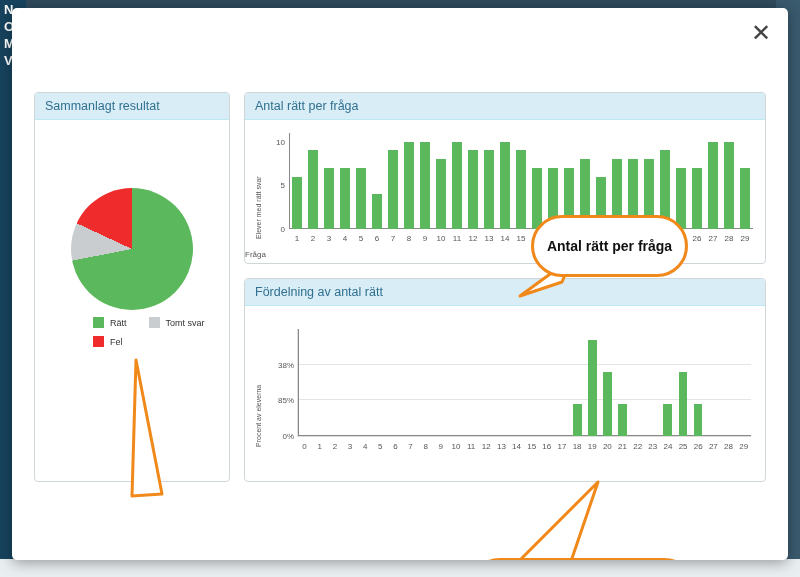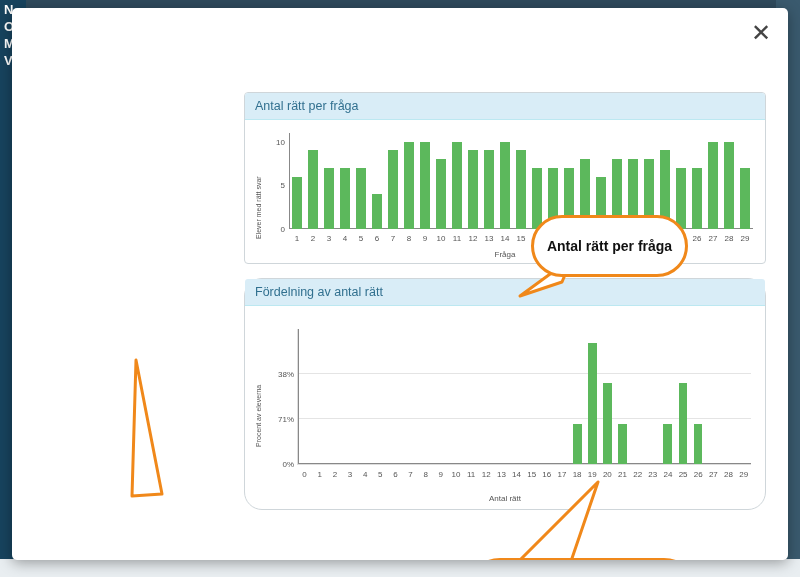--- a/index.html
+++ b/index.html
@@ -56,40 +56,40 @@
     position:absolute;box-sizing:border-box;
   }
   .panel-head{
     background:#d9edf7;border-bottom:1px solid #bce8f1;
     color:#31708f;font-size:12.5px;padding:6px 10px;border-radius:3px 3px 0 0;
   }
   .panel-body{position:absolute;left:0;right:0;top:28px;bottom:0;}
 
   #panel-summary{left:22px;top:0;width:196px;height:390px;}
   #panel-per-question{left:232px;top:0;width:522px;height:172px;}
-  #panel-distribution{left:232px;top:186px;width:522px;height:232px;border-radius:18px;}
+  #panel-distribution{left:232px;top:186px;width:522px;height:204px;}
 
   
   .pie-wrap{position:absolute;left:0;top:0;width:100%;height:100%;}
   .pie{
     position:absolute;left:50%;top:128px;transform:translate(-50%,-50%);
     width:122px;height:122px;border-radius:50%;
   }
   .legend{position:absolute;left:58px;top:196px;font-size:9px;color:#333;}
   .legend-row{display:flex;align-items:center;margin-bottom:8px;}
   .legend-row .sw{width:11px;height:11px;margin-right:6px;display:inline-block;}
   .legend-row .lbl{margin-right:22px;}
 
   
   .chart{position:relative;width:100%;height:100%;}
   .y-title{
     position:absolute;font-size:7px;color:#555;
     transform:rotate(-90deg);transform-origin:left top;white-space:nowrap;
   }
-  .x-title{position:absolute;font-size:8px;color:#555;width:100%;text-align:center;}
+  .x-title{position:absolute;font-size:8px;color:#555;width:100%;}
   .plot{position:absolute;}
   .axis-line{position:absolute;background:#888;}
   .gridline{position:absolute;height:1px;background:#e4e4e4;width:100%;}
   .ytick{position:absolute;font-size:8px;color:#555;text-align:right;white-space:nowrap;}
   .bars{position:absolute;left:0;right:0;bottom:0;top:0;display:flex;align-items:flex-end;}
   .bar-cell{flex:1;display:flex;justify-content:center;align-items:flex-end;height:100%;}
   .bar{width:58%;background:#5cb85c;}
   .xlabels{position:absolute;left:0;right:0;display:flex;}
   .xlab{flex:1;text-align:center;font-size:8px;color:#555;}
 
@@ -117,20 +117,40 @@
 <div class="bg-right"></div>
 <div class="bg-bottom"></div>
 
 <div class="modal">
 
   <button class="close-btn">✕</button>
 
 
   <div class="modal-body">
 
+    <div class="panel" id="panel-summary">
+      <div class="panel-head">Sammanlagt resultat</div>
+      <div class="panel-body">
+        <div class="pie-wrap">
+          <div class="pie" style="background:conic-gradient(#5cb85c 0deg 259deg, #c9cdd0 259deg 295deg, #ef2b2b 295deg 360deg);"></div>
+          <div class="legend">
+            <div class="legend-row">
+              <span class="sw" style="background:#5cb85c"></span>
+              <span class="lbl">Rätt</span>
+              <span class="sw" style="background:#c9cdd0"></span>
+              <span>Tomt svar</span>
+            </div>
+            <div class="legend-row">
+              <span class="sw" style="background:#ef2b2b"></span>
+              <span>Fel</span>
+            </div>
+          </div>
+        </div>
+      </div>
+    </div>
 
     <div class="panel" id="panel-per-question">
       <div class="panel-head">Antal rätt per fråga</div>
       <div class="panel-body">
         <div class="chart" id="chart-per-question">
           <div class="y-title" style="left:10px;top:118px;">Elever med rätt svar</div>
           <div class="x-title" style="bottom:4px;">Fråga</div>
         <div class="plot" style="inset: 12px 12px 34px 44px;">
               <div class="ytick" style="right: calc(100% + 4px); bottom: calc(0% - 5px);">0</div>
               <div class="ytick" style="right: calc(100% + 4px); bottom: calc(45.4545% - 5px);">5</div>
@@ -260,25 +280,24 @@
             </div>
           </div>
       </div>
     </div>
 
     <div class="panel" id="panel-distribution">
       <div class="panel-head">Fördelning av antal rätt</div>
       <div class="panel-body">
         <div class="chart" id="chart-distribution">
           <div class="y-title" style="left:10px;top:140px;">Procent av eleverna</div>
-          <div class="x-title" style="bottom:6px;">Antal rätt</div>
         <div class="plot" style="inset: 22px 14px 44px 52px; border-top: none; border-right: none; border-bottom: 1px solid rgb(221, 221, 221); border-left: 1px solid rgb(221, 221, 221); border-image: initial;">
               <div class="ytick" style="right: calc(100% + 4px); bottom: calc(0% - 5px);">0%</div>
               <div class="gridline" style="bottom: 33.3333%;"></div>
-              <div class="ytick" style="right: calc(100% + 4px); bottom: calc(33.3333% - 5px);">71%</div>
+              <div class="ytick" style="right: calc(100% + 4px); bottom: calc(33.3333% - 5px);">85%</div>
               <div class="gridline" style="bottom: 66.6667%;"></div>
               <div class="ytick" style="right: calc(100% + 4px); bottom: calc(66.6667% - 5px);">38%</div>
               <div class="axis-line" style="left: 0px; top: 0px; bottom: 0px; width: 1px;"></div>
               <div class="axis-line" style="left: 0px; right: 0px; bottom: 0px; height: 1px;"></div>
               <div class="bars">
                 <div class="bar-cell">
                   <div class="bar" style="height: 0%; background: rgb(92, 184, 92);"></div>
                 </div>
                 <div class="bar-cell">
                   <div class="bar" style="height: 0%; background: rgb(92, 184, 92);"></div>

